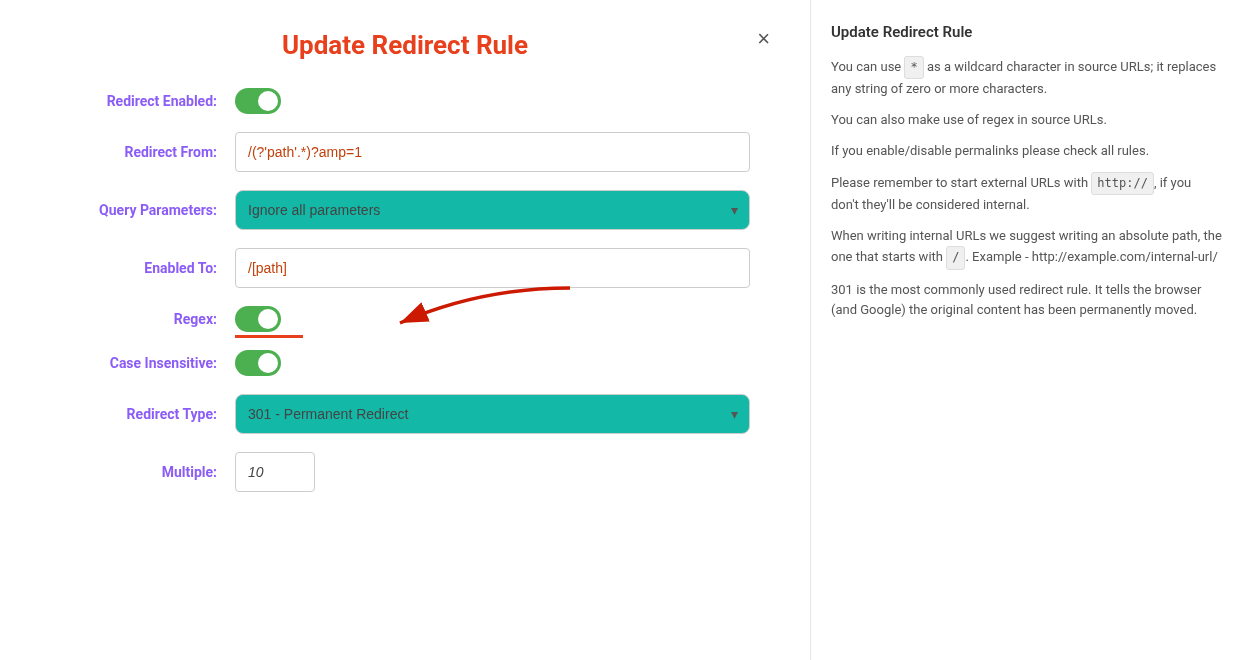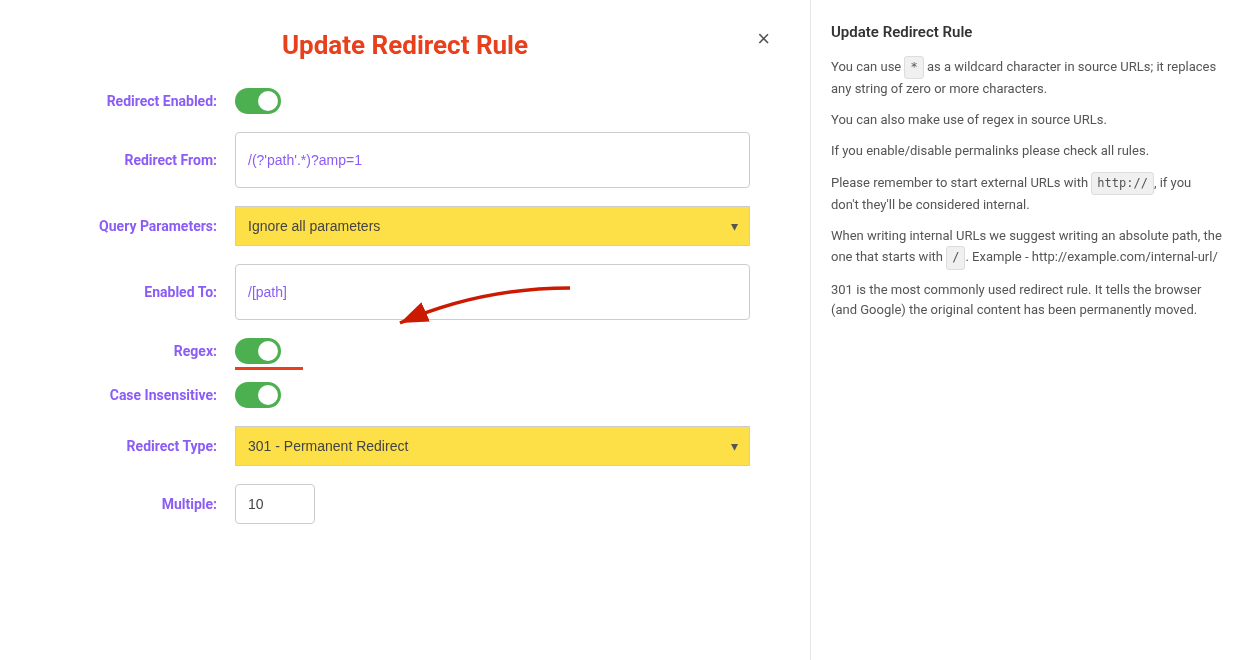--- a/index.html
+++ b/index.html
@@ -50,48 +50,48 @@
       font-weight: 700;
       font-size: 14px;
       color: #8b5cf6;
       text-align: right;
       padding-right: 18px;
       flex-shrink: 0;
     }
 
     .form-control {
       flex: 1;
-      height: 56px;
+      height: 40px;
       border: 1px solid #ccc;
       border-radius: 4px;
       padding: 0 12px;
       font-size: 14px;
-      color: #8b5cf6;
+      color: #c2410c;
       outline: none;
     }
 
     .form-control::placeholder {
       color: #aaa;
     }
 
     .select-wrapper {
       flex: 1;
       position: relative;
     }
 
     .select-wrapper select {
       width: 100%;
       height: 40px;
       border: 1px solid #ccc;
-      border-radius: 0;
+      border-radius: 8px;
       padding: 0 36px 0 12px;
       font-size: 14px;
       color: #444;
       appearance: none;
-      background: #fde047;
+      background: #14b8a6;
       outline: none;
       cursor: pointer;
     }
 
     .select-chevron {
       position: absolute;
       right: 12px;
       top: 50%;
       transform: translateY(-50%);
       pointer-events: none;
@@ -173,20 +173,21 @@
     
     .priority-input {
       width: 80px;
       height: 40px;
       border: 1px solid #ccc;
       border-radius: 4px;
       padding: 0 12px;
       font-size: 14px;
       color: #444;
       outline: none;
+      font-style: italic;
     }
 
     
     .right-panel {
       width: 432px;
       padding: 20px 20px 20px 20px;
       border-left: 1px solid #e5e5e5;
       overflow-y: auto;
       font-size: 13px;
       color: #444;

